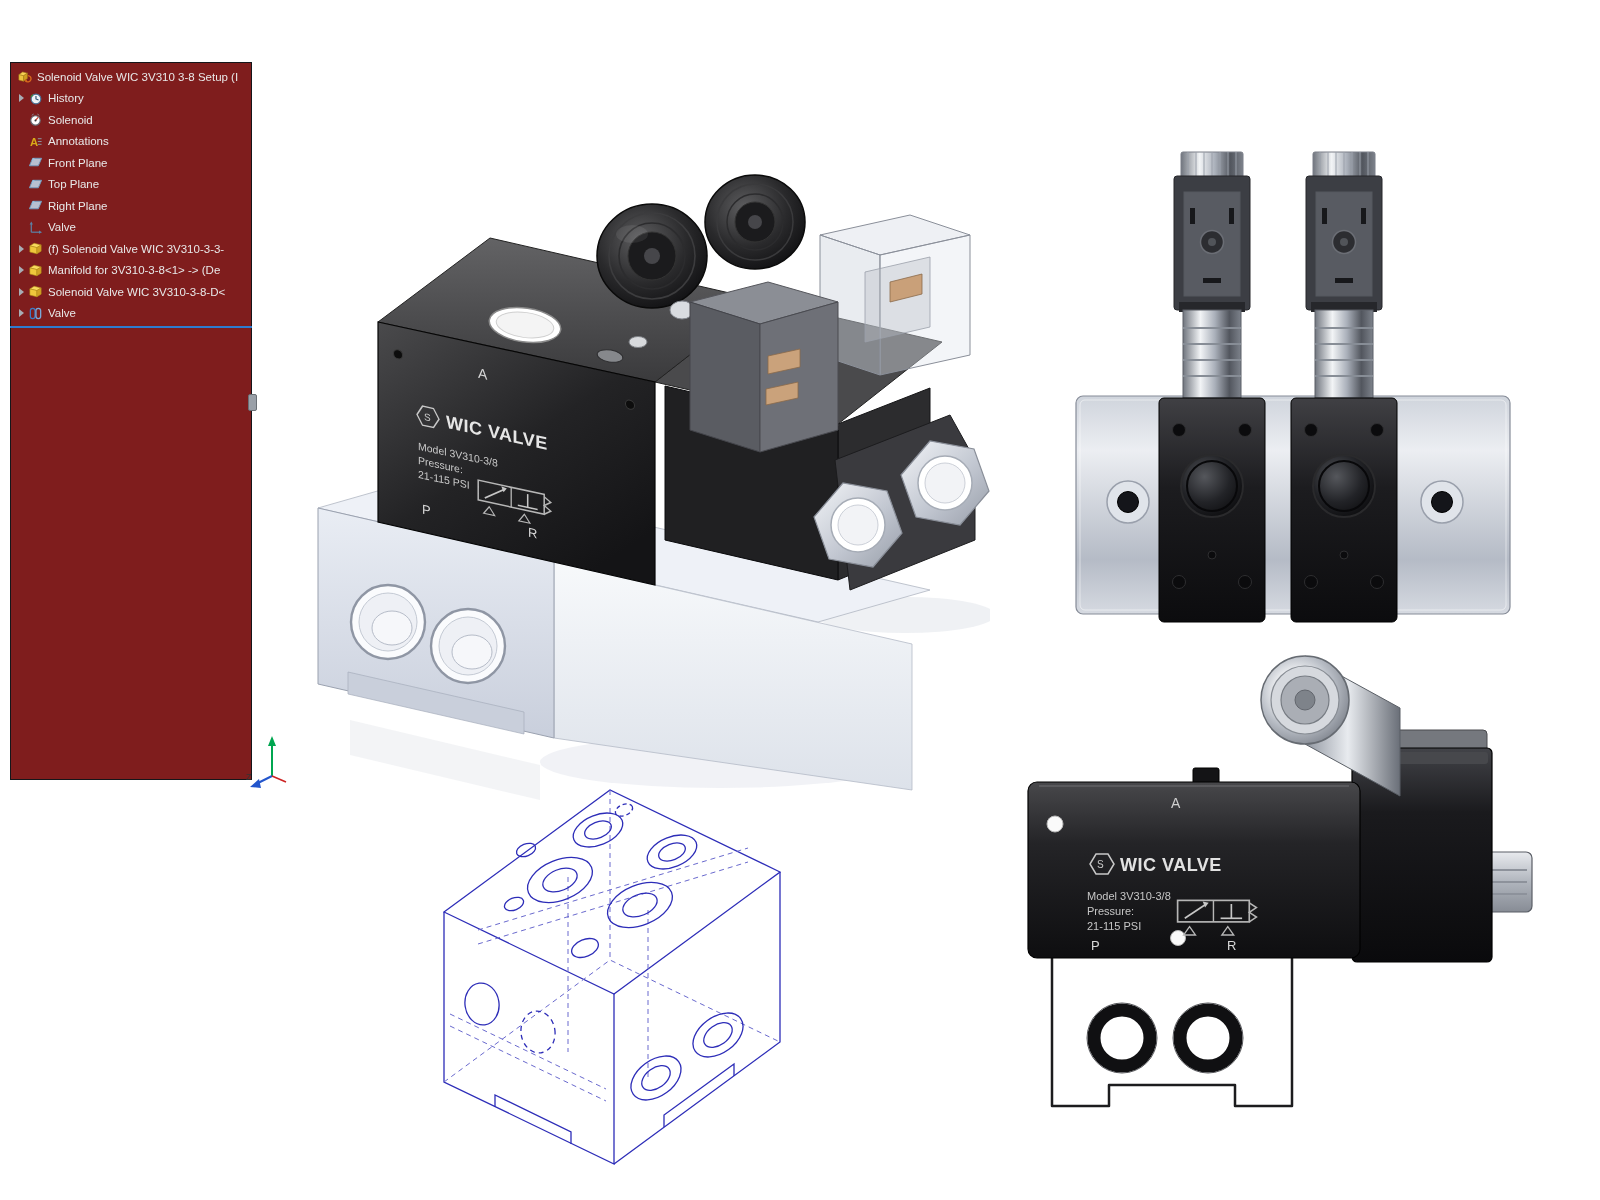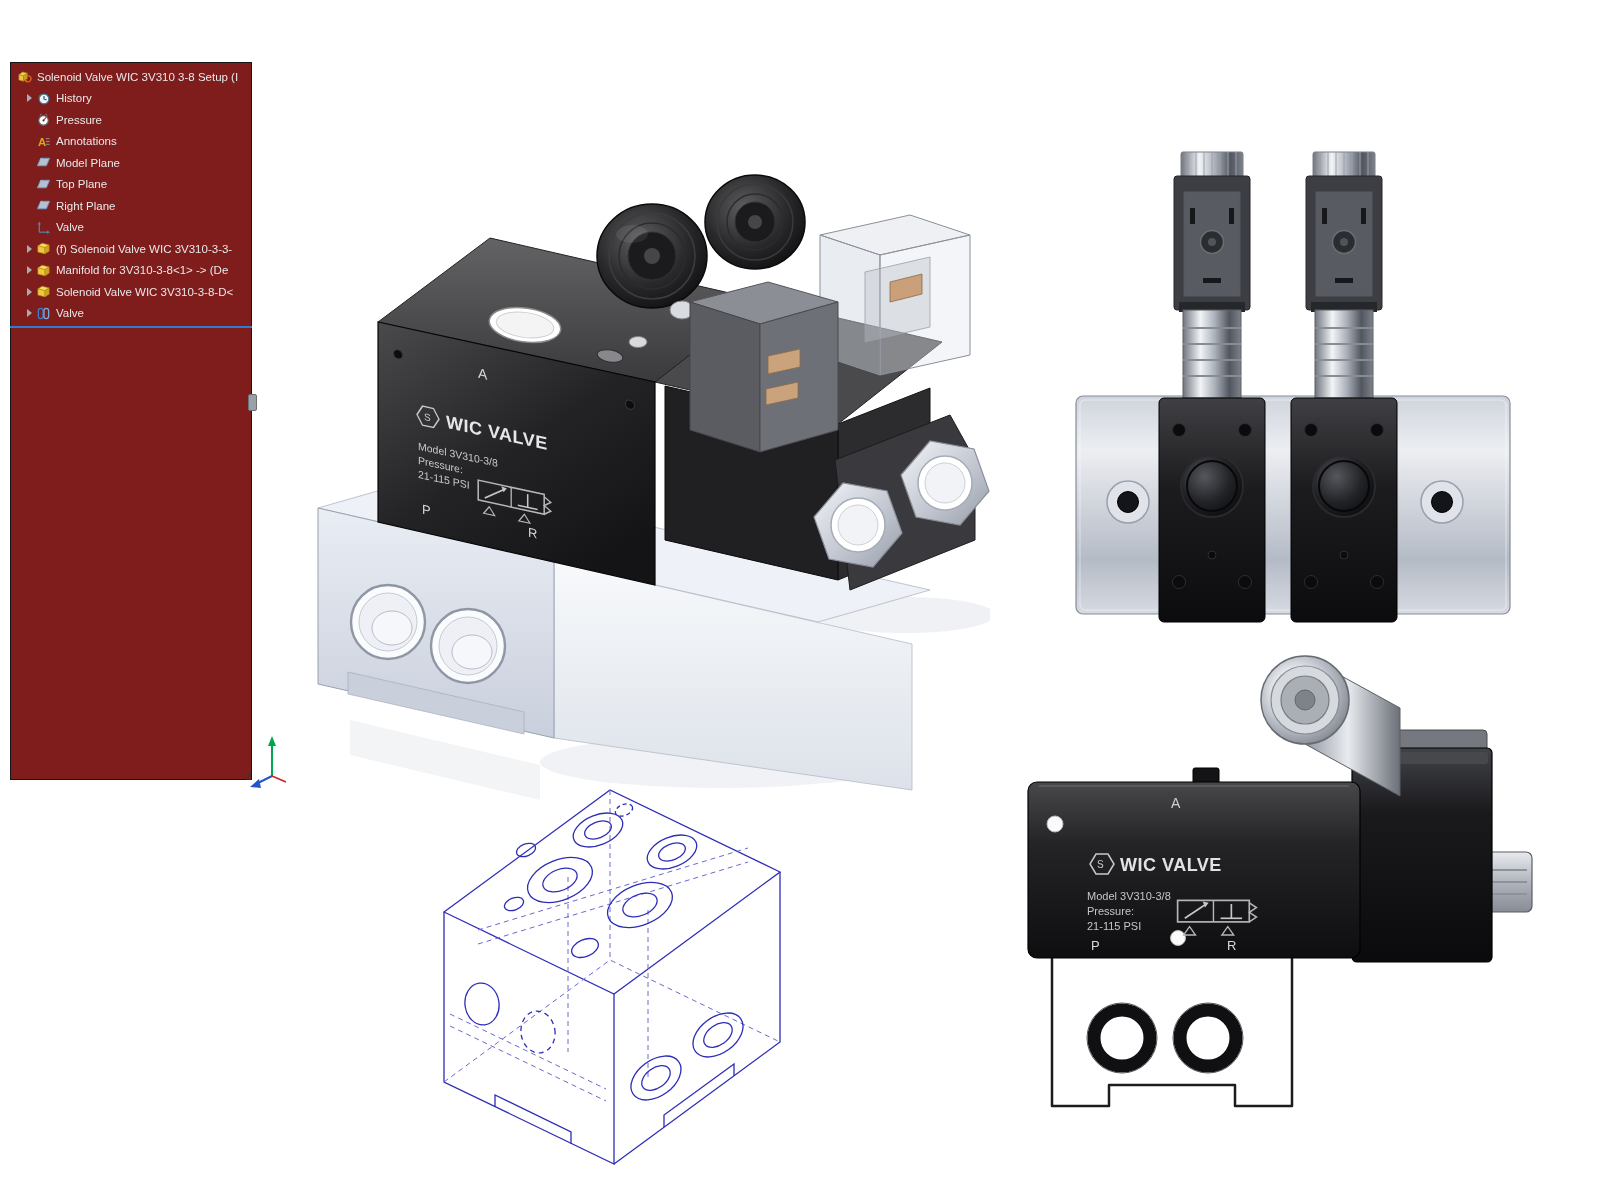--- a/index.html
+++ b/index.html
@@ -18,21 +18,21 @@
     background:#7f1d1d;
     box-shadow:0 0 0 1px #15161a inset;
   }
   .tree { padding-top:4px; }
   .tree-row {
     display:flex; align-items:center; height:21.5px;
     color:#e8e8e8; font-size:11.5px; white-space:nowrap; overflow:hidden;
     cursor:default;
   }
   .tree-row.root { padding-left:7px; }
-  .tree-row.child { padding-left:12px; }
+  .tree-row.child { padding-left:4px; }
   .arrow-box { width:14px; flex:0 0 14px; display:flex; align-items:center; justify-content:center; }
   .tri {
     width:0; height:0;
     border-left:5px solid #a8adb5;
     border-top:4px solid transparent;
     border-bottom:4px solid transparent;
   }
   .arrow-box.empty .tri { visibility:hidden; }
   .ticon { width:15px; height:15px; flex:0 0 15px; margin-right:5px; }
   .tlabel { overflow:hidden; }
@@ -132,41 +132,41 @@
       <span class="tlabel">History</span>
     </div>
 
     <div class="tree-row child">
       <span class="arrow-box empty">
           <span class="tri"></span>
         </span>
       <svg class="ticon" viewBox="0 0 16 16">
           <use href="#i-sensors"></use>
         </svg>
-      <span class="tlabel">Pressure</span>
+      <span class="tlabel">Solenoid</span>
     </div>
 
     <div class="tree-row child">
       <span class="arrow-box empty">
           <span class="tri"></span>
         </span>
       <svg class="ticon" viewBox="0 0 16 16">
           <use href="#i-annotations"></use>
         </svg>
       <span class="tlabel">Annotations</span>
     </div>
 
     <div class="tree-row child">
       <span class="arrow-box empty">
           <span class="tri"></span>
         </span>
       <svg class="ticon" viewBox="0 0 16 16">
           <use href="#i-plane"></use>
         </svg>
-      <span class="tlabel">Model Plane</span>
+      <span class="tlabel">Front Plane</span>
     </div>
 
     <div class="tree-row child">
       <span class="arrow-box empty">
           <span class="tri"></span>
         </span>
       <svg class="ticon" viewBox="0 0 16 16">
           <use href="#i-plane"></use>
         </svg>
       <span class="tlabel">Top Plane</span>

